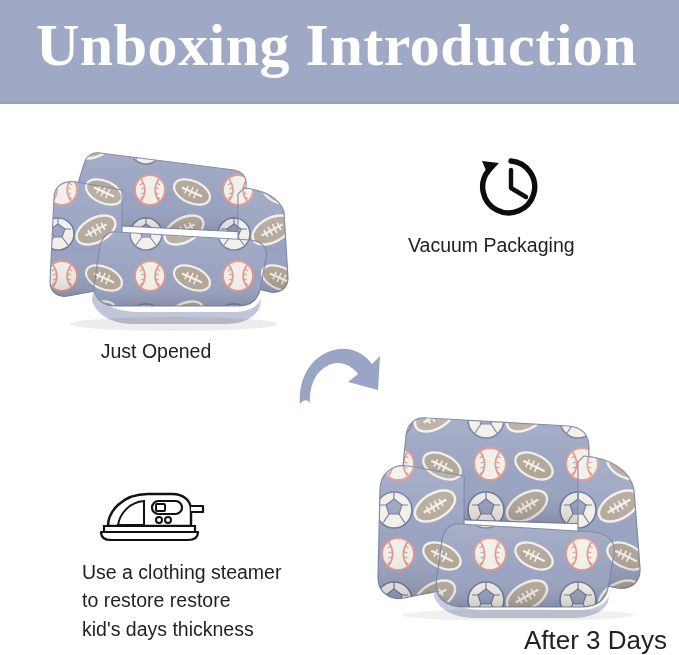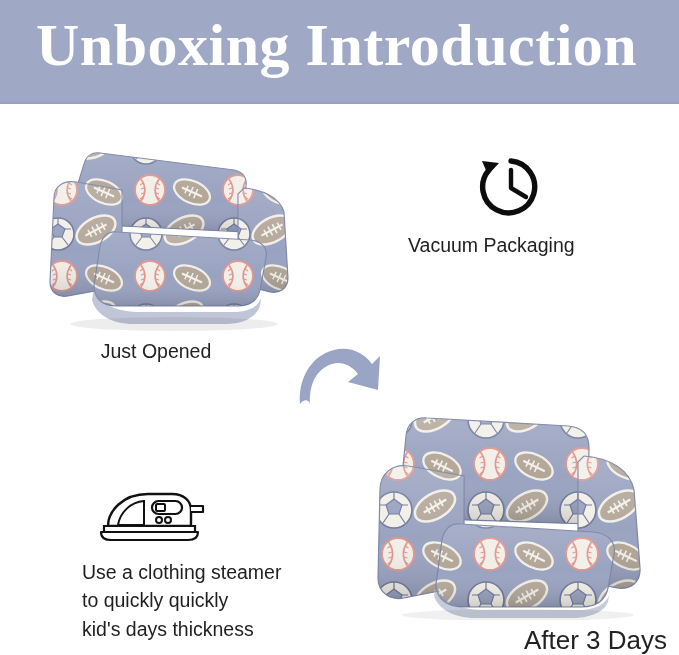--- a/index.html
+++ b/index.html
@@ -329,16 +329,16 @@
       <rect x="60" y="22" width="9" height="7" rx="1" fill="#ffffff" stroke="#111111" stroke-width="2"></rect>
 
       <circle cx="63" cy="38" r="3" fill="#ffffff" stroke="#111111" stroke-width="2"></circle>
       <circle cx="72" cy="38" r="3" fill="#ffffff" stroke="#111111" stroke-width="2"></circle>
 
       <path d="M95,24 L107,24 L107,30 L95,30" fill="#ffffff" stroke="#111111" stroke-width="2.2" stroke-linejoin="round"></path>
     </svg>
   </div>
   <div class="steam-text">
     <span class="ln">Use a clothing steamer</span>
-    <span class="ln">to quickly quickly</span>
+    <span class="ln">to restore restore</span>
     <span class="ln">kid's days thickness</span>
   </div>
 </div>
 
 </body></html>

